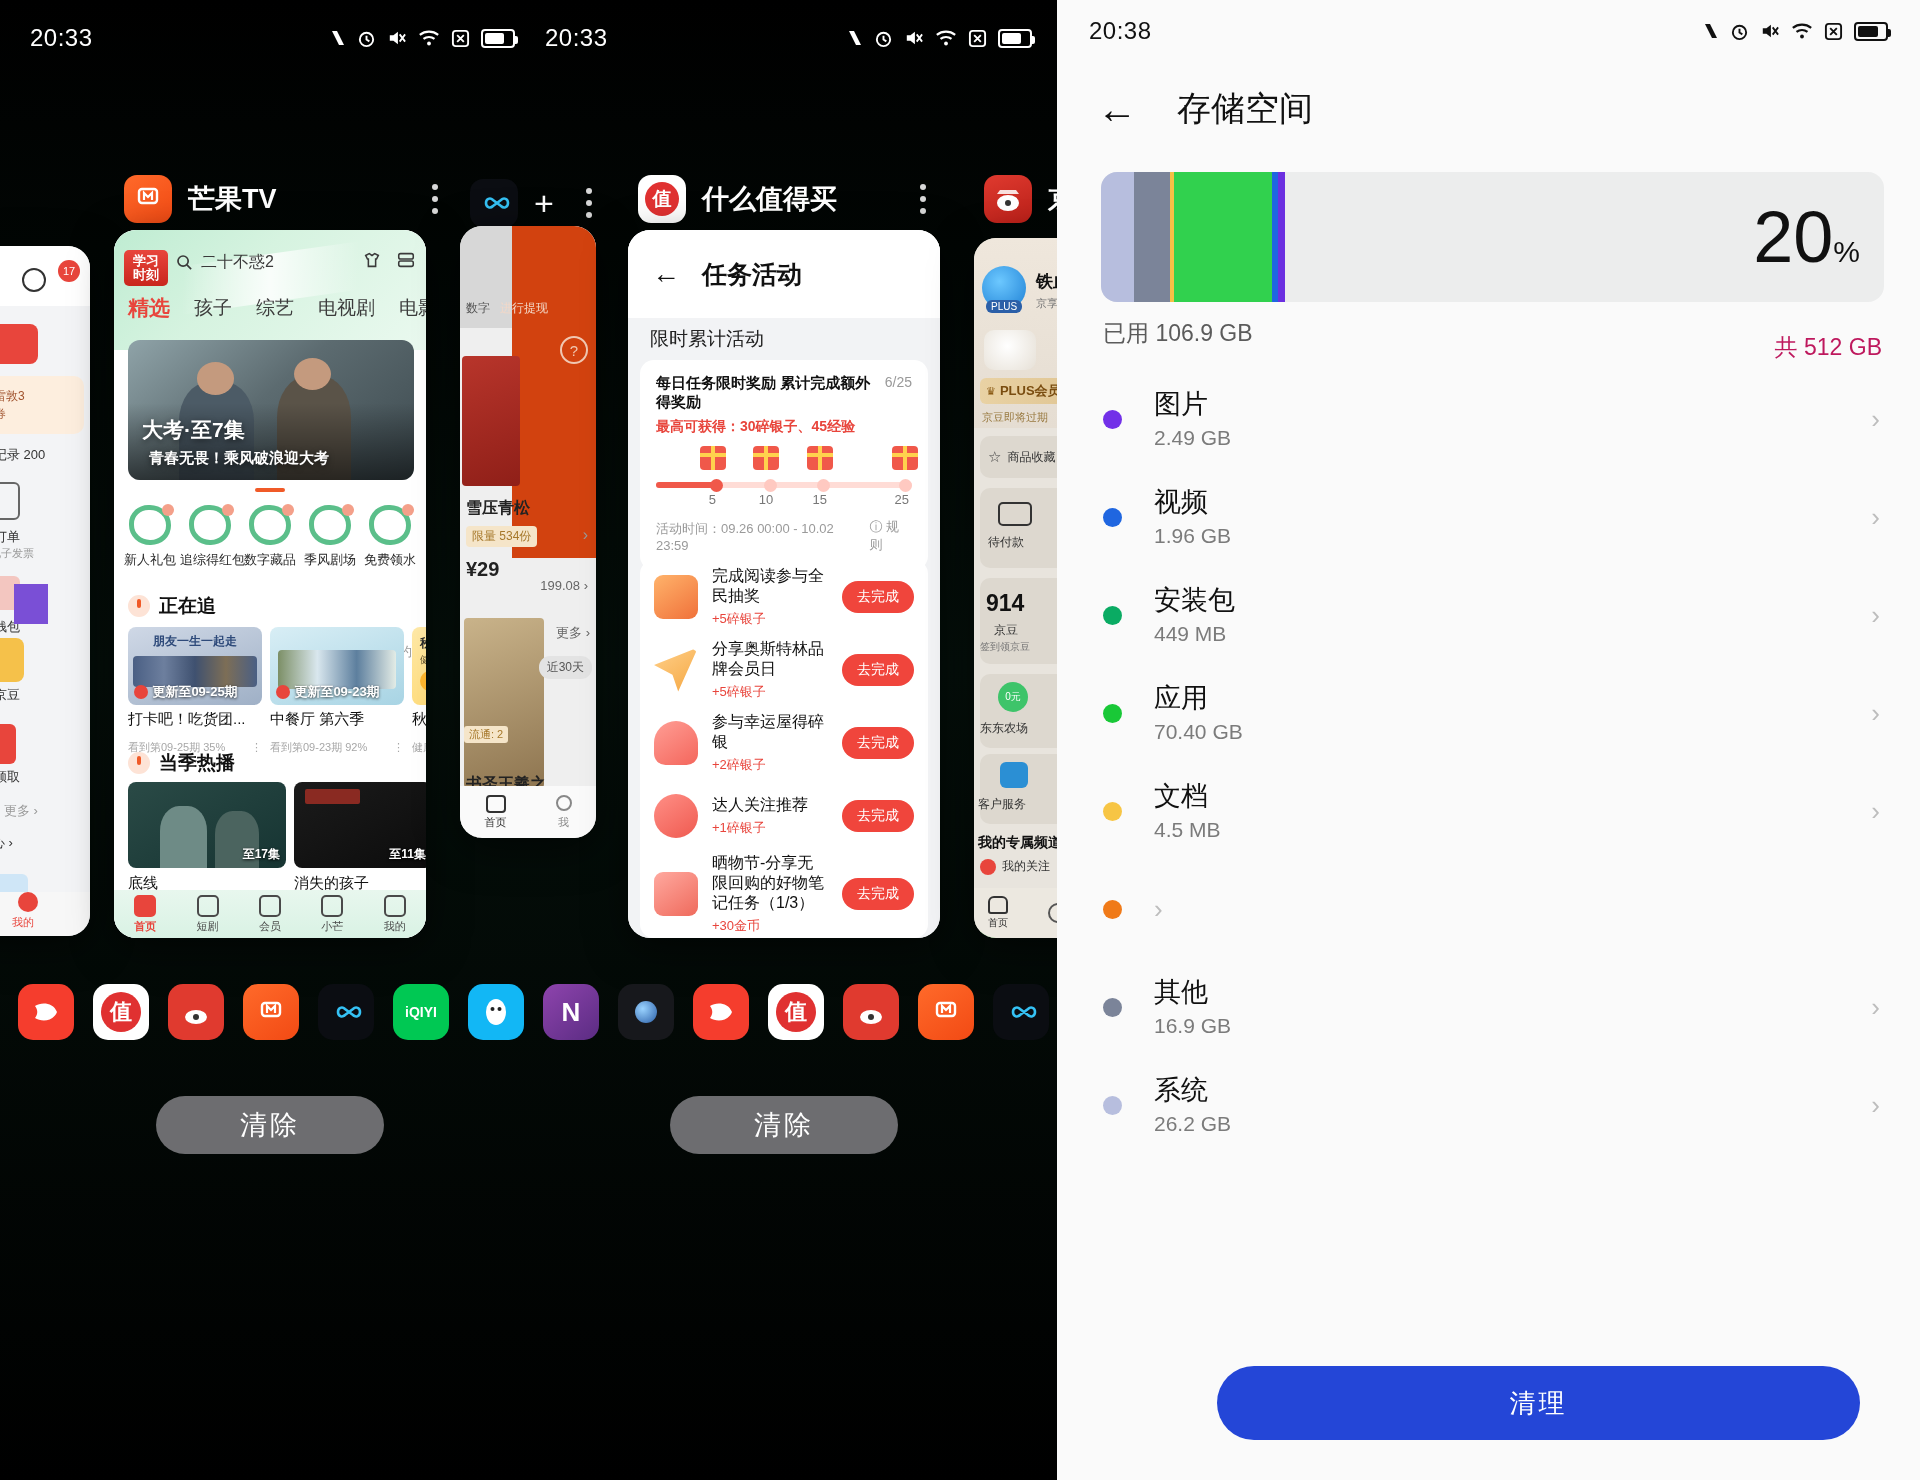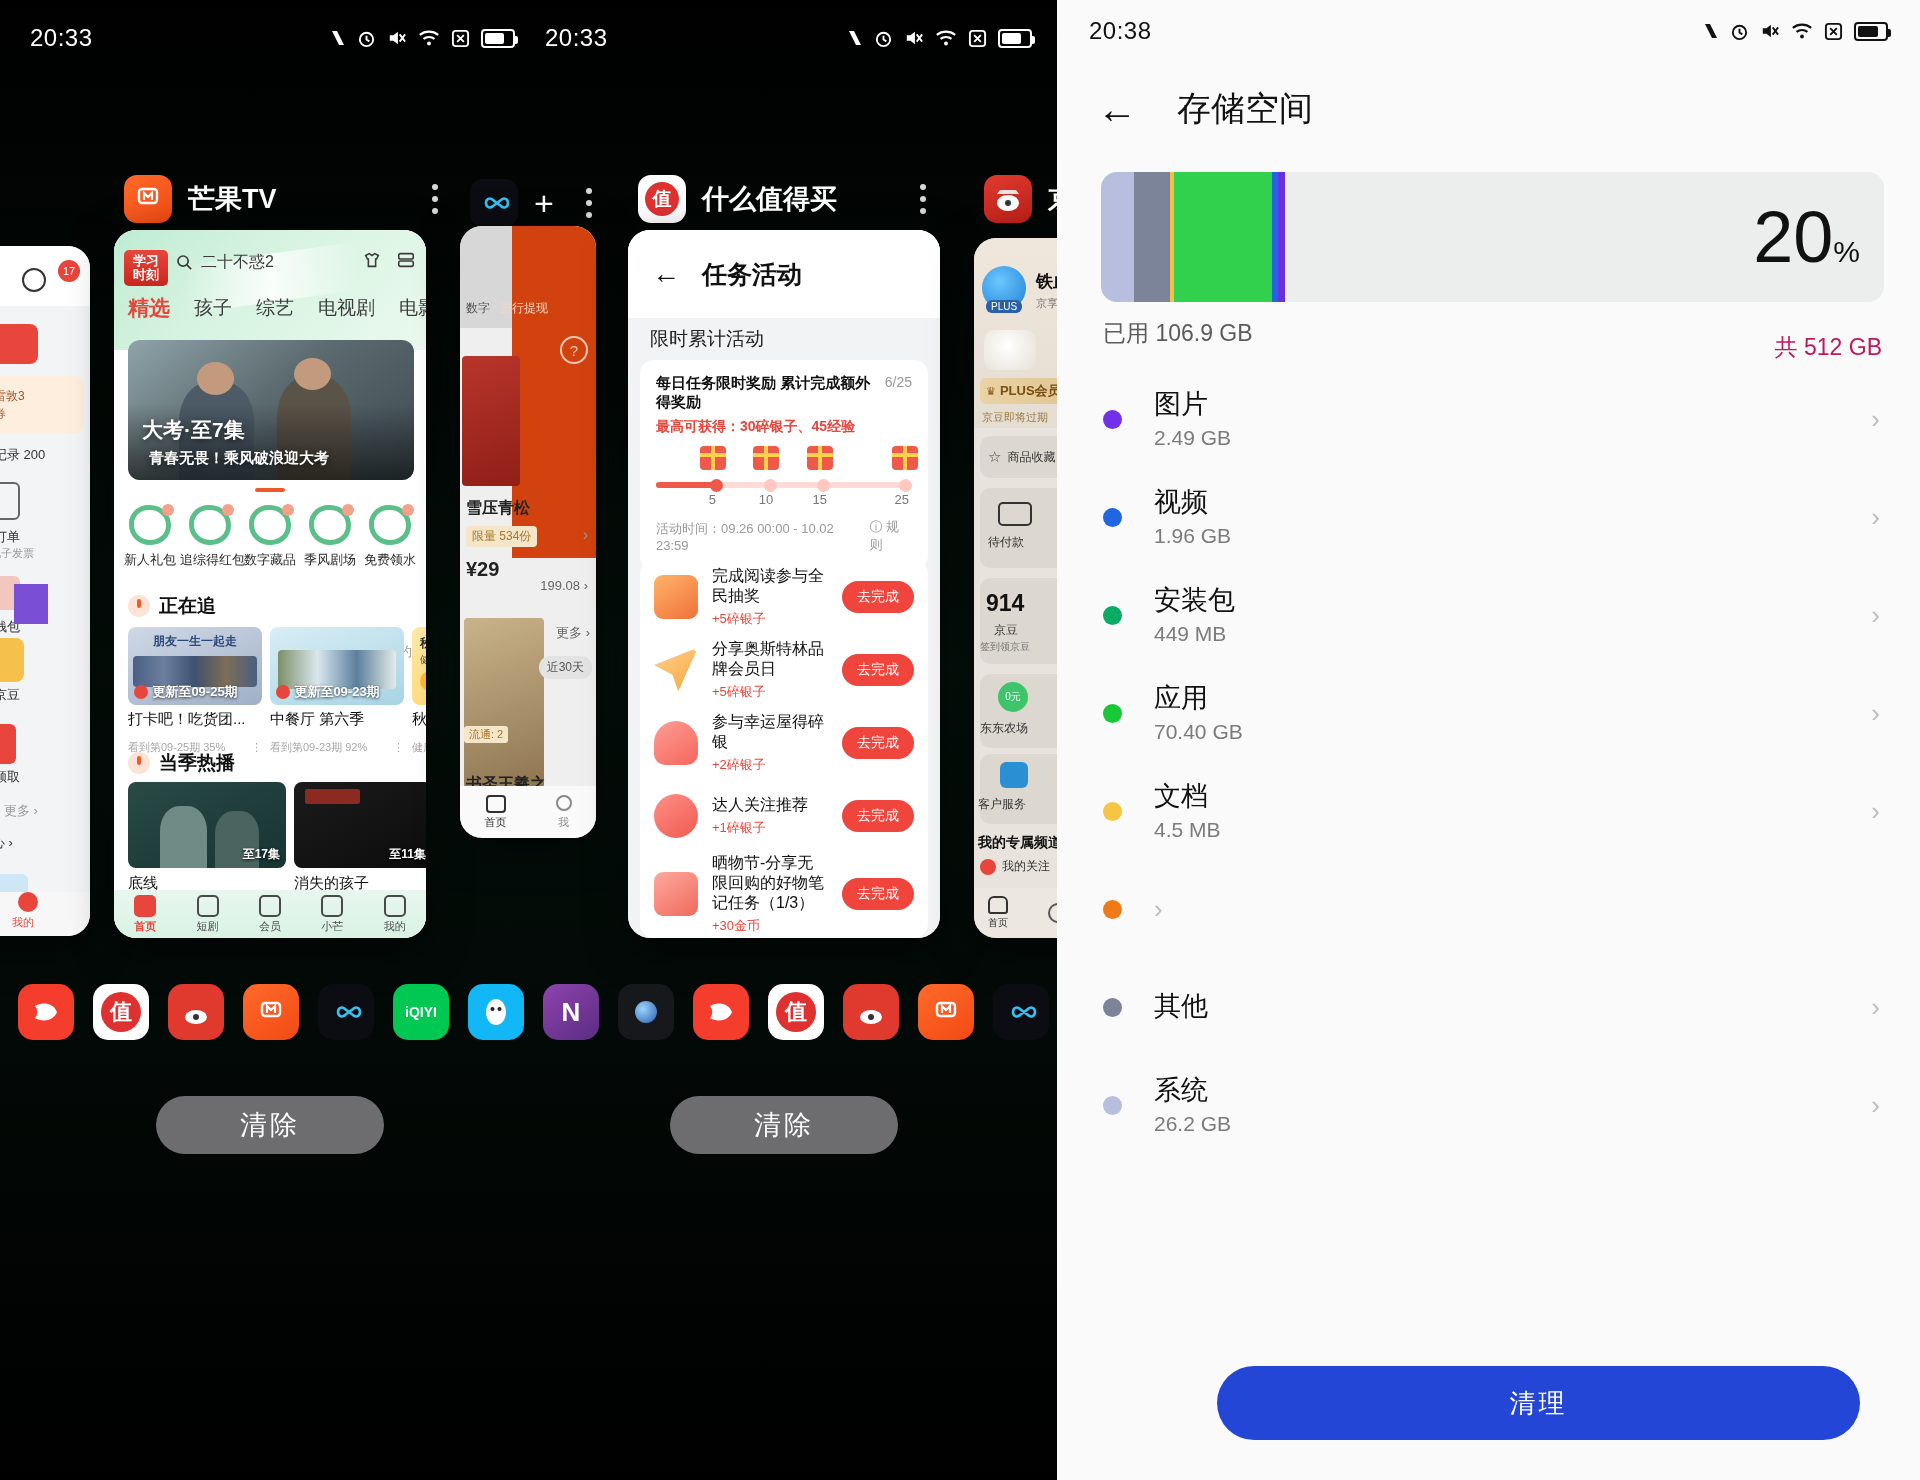--- a/index.html
+++ b/index.html
@@ -848,21 +848,21 @@
           <span class="st-size" style="display:block;">4.5 MB</span></span>
         <span class="st-chev">›</span>
       </div>
       <div class="st-row">
         <span class="st-dot" style="background:#f07a18;"></span>
         <span class="st-chev">›</span>
       </div>
       <div class="st-row">
         <span class="st-dot" style="background:#7b8499;"></span>
         <span class="st-info"><span class="st-name">其他</span>
-          </span>
+          <span class="st-size" style="display:block;">16.9 GB</span></span>
         <span class="st-chev">›</span>
       </div>
       <div class="st-row">
         <span class="st-dot" style="background:#b7bede;"></span>
         <span class="st-info"><span class="st-name">系统</span>
           <span class="st-size" style="display:block;">26.2 GB</span></span>
         <span class="st-chev">›</span>
       </div>
     </div>
 

